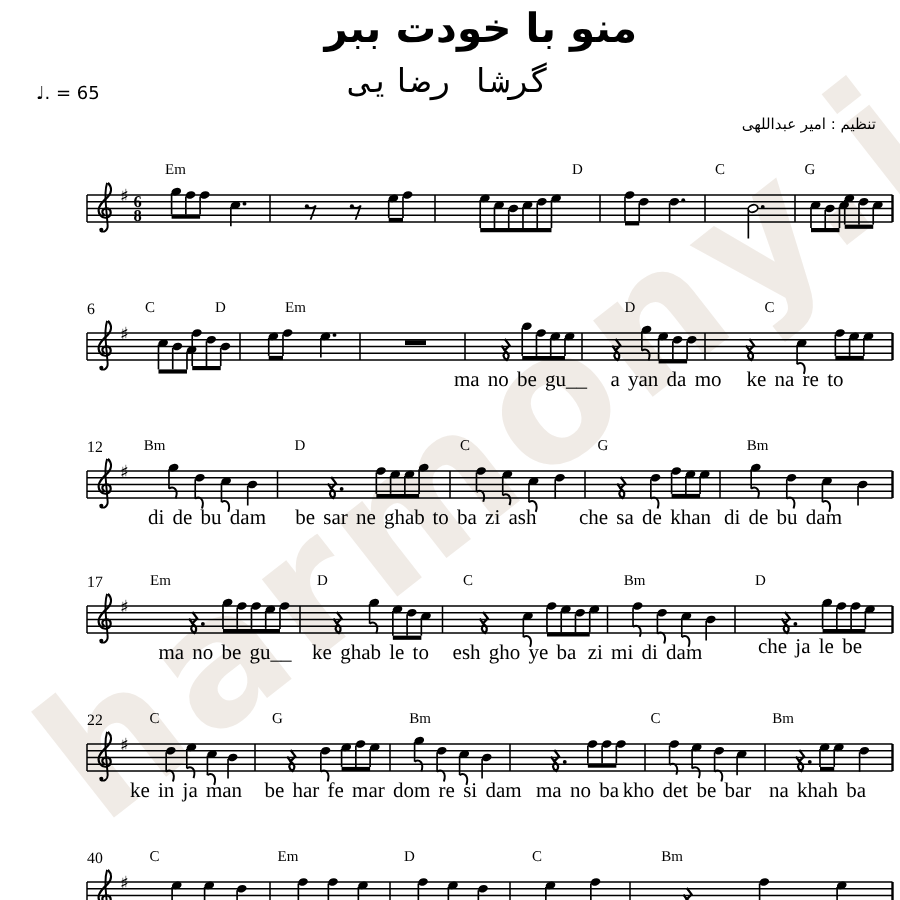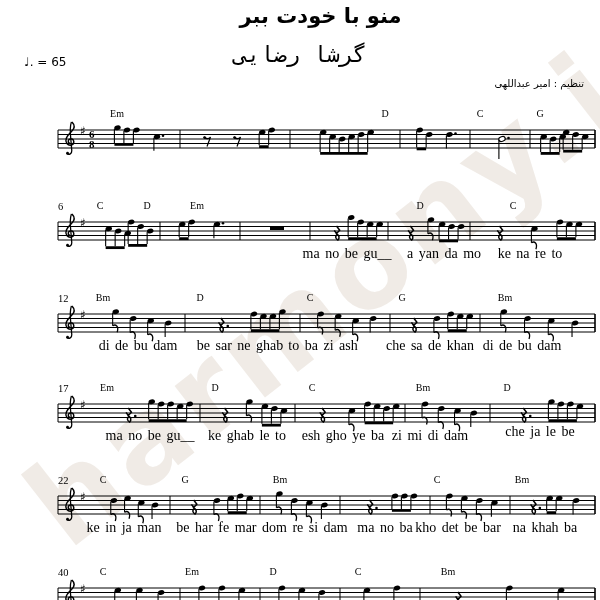--- a/index.html
+++ b/index.html
@@ -1,19 +1,19 @@
 <!DOCTYPE html>
 <html><head>
 <meta charset="utf-8">
 <style>
   html,body{margin:0;padding:0;background:#888;}
   .page{position:relative;width:600px;height:600px;background:#fff;overflow:hidden;
         font-family:"Liberation Serif",serif;color:#000;}
   .hdr-title{position:absolute;top:4px;left:0;right:0;text-align:center;
-        font-size:21px;font-weight:bold;direction:rtl;
+        font-size:27px;font-weight:bold;direction:rtl;
         font-family:"DejaVu Sans",sans-serif;z-index:3;padding-left:41px;}
   .hdr-artist{position:absolute;top:42px;left:0;right:0;text-align:center;
         font-size:22px;direction:rtl;font-family:Liberation Mono, monospace;z-index:3;}
   .hdr-tempo{position:absolute;left:24px;top:55px;font-size:12px;
         font-family:"DejaVu Sans",sans-serif;z-index:3;}
   .hdr-credit{position:absolute;right:16px;top:78px;font-size:10px;direction:rtl;
         font-family:"DejaVu Sans",sans-serif;z-index:3;}
   .watermark{position:absolute;left:-80px;top:210px;width:860px;text-align:center;
         font-size:118px;font-weight:bold;letter-spacing:6px;
         font-family:"DejaVu Sans",sans-serif;

